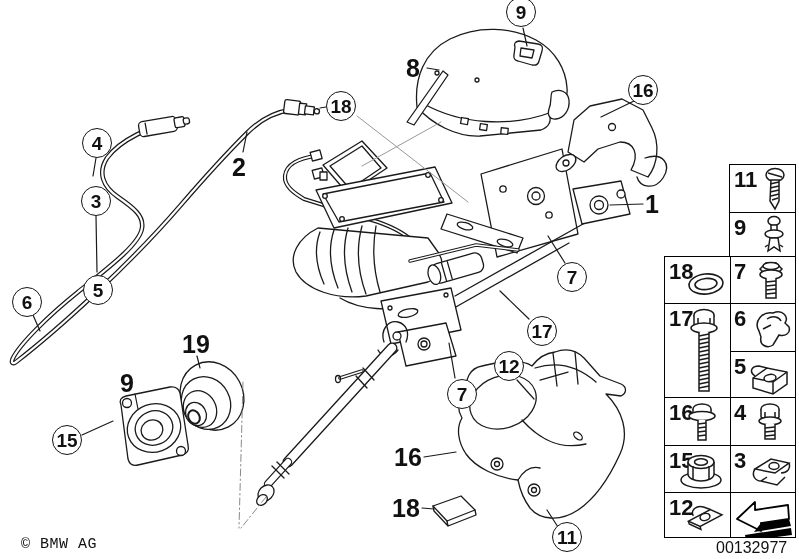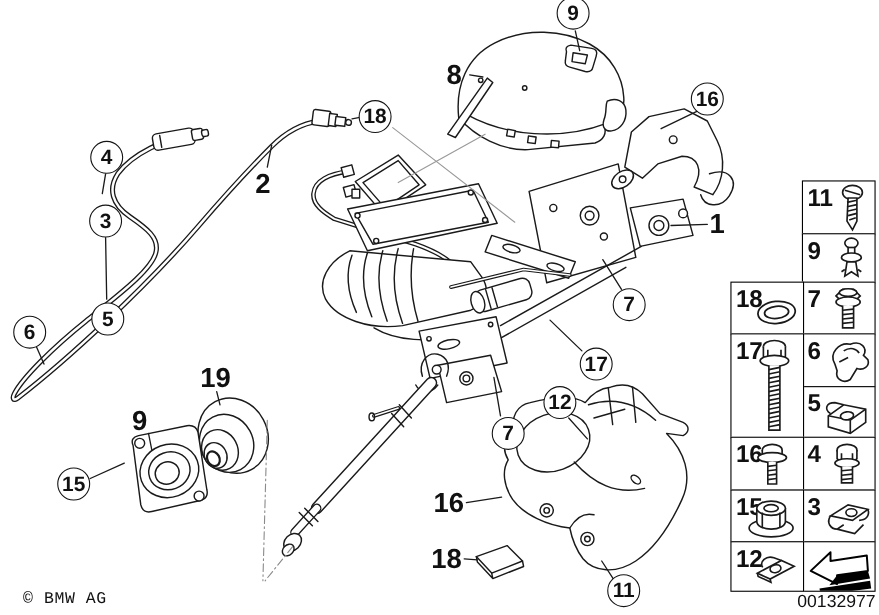--- a/index.html
+++ b/index.html
@@ -29,21 +29,21 @@
   .box .num {
     position:absolute; left:4px; top:2px; font-weight:bold; font-size:22px;
   }
   .box svg { position:absolute; }
   .footer-copy {
     position:absolute; left:21px; top:536px; font-size:15px; letter-spacing:0.5px;
     z-index:6;
     font-family:Liberation Mono, monospace;
   }
   .footer-num {
-    position:absolute; left:716px; top:539px; width:80px; text-align:right;
+    position:absolute; left:716px; top:539px; width:80px; text-align:left;
     font-size:16px; z-index:6;
   }
 </style>
 </head>
 <body>
 
 <div class="stage">
 
   <svg class="art" width="799" height="559" viewBox="0 0 799 559" fill="none" stroke="#1a1a1a" stroke-width="1.3" stroke-linecap="round" stroke-linejoin="round">
 

